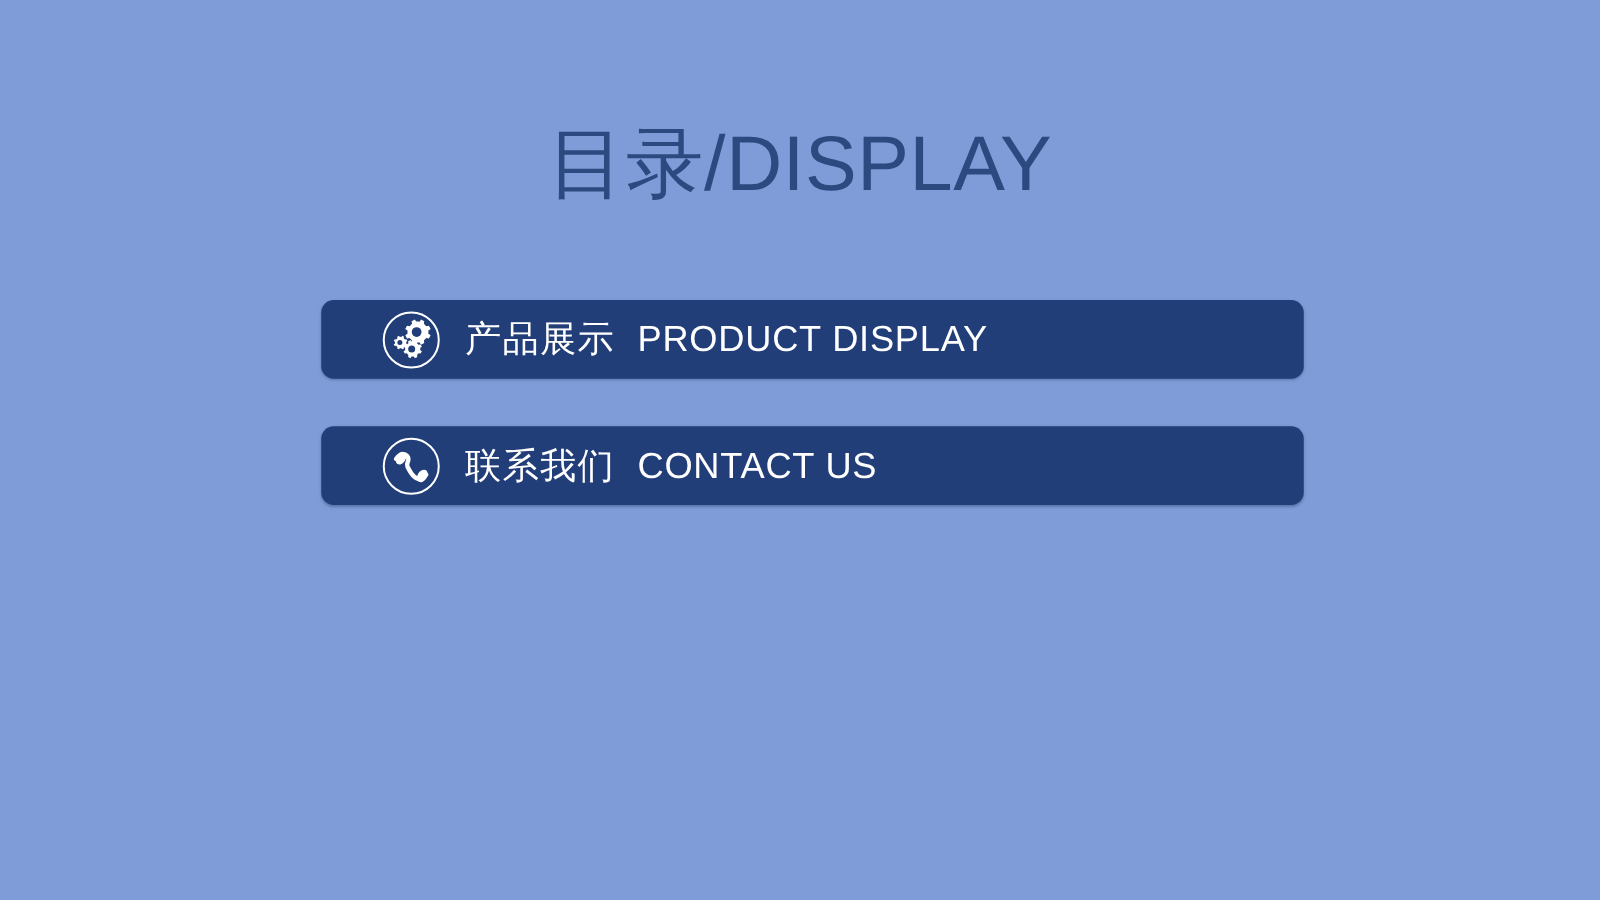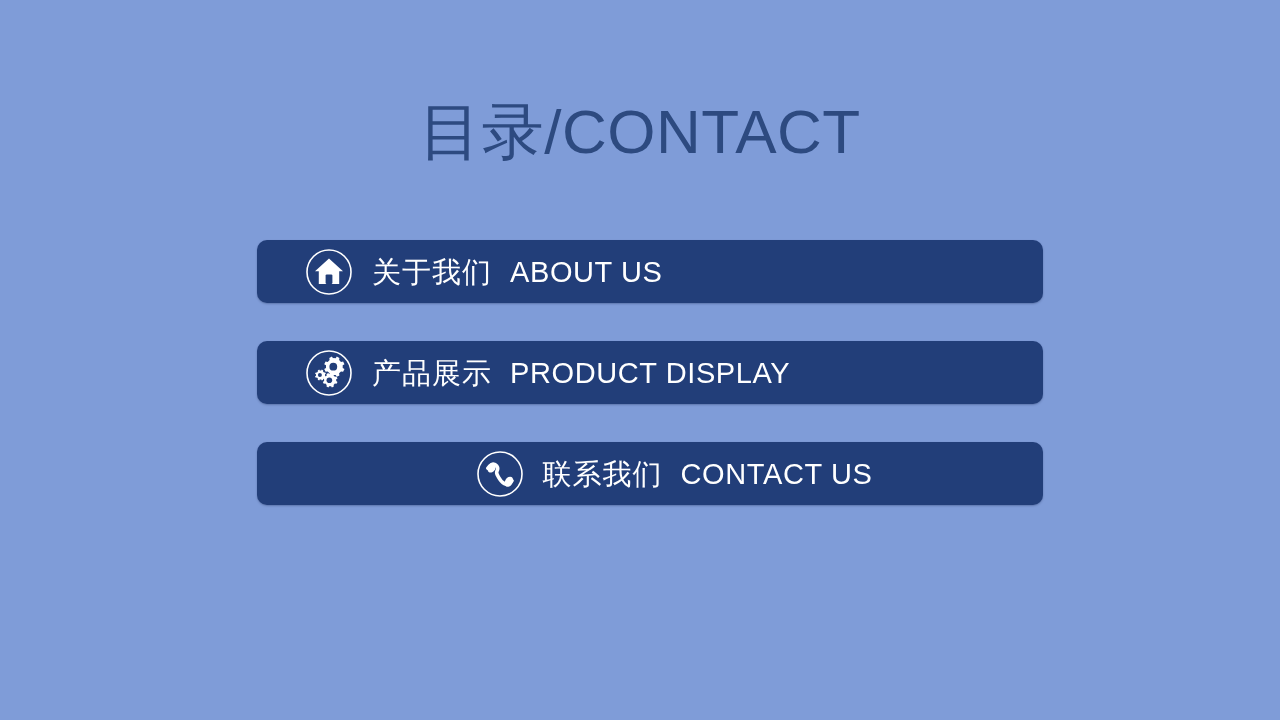--- a/index.html
+++ b/index.html
@@ -45,21 +45,20 @@
     border-radius: 10px;
     background: #223e79;
     box-shadow: 0 1px 2px rgba(30, 45, 90, 0.35);
     display: flex;
     align-items: center;
     box-sizing: border-box;
     padding-left: 48px;
   }
   .content-bar:last-child {
     margin-bottom: 0;
-    justify-content: center;
   }
   .bar-icon {
     width: 48px;
     height: 48px;
     flex: 0 0 48px;
     display: block;
   }
   .bar-icon svg {
     display: block;
     width: 48px;
@@ -80,36 +79,24 @@
   .bar-text .en {
     margin-left: 18px;
     letter-spacing: 0.6px;
   }
 </style>
 </head>
 <body>
 
 <div id="slide">
 
-  <div id="title">目录/CONTACT</div>
+  <div id="title">目录/DISPLAY</div>
 
   <div id="contents-list">
 
-    <div class="content-bar">
-      <span class="bar-icon">
-        <svg viewBox="0 0 48 48" xmlns="http://www.w3.org/2000/svg">
-          <circle cx="24" cy="24" r="22" fill="none" stroke="#ffffff" stroke-width="1.6"></circle>
-          <path d="M24 10.5 L38 23.2 L34.2 23.2 L34.2 36 L13.8 36 L13.8 23.2 L10 23.2 Z" fill="#ffffff"></path>
-          <rect x="20.6" y="26.4" width="6.8" height="9.6" rx="1.2" fill="#223e79"></rect>
-        </svg>
-      </span>
-      <span class="bar-text">
-        <span class="cn">关于我们</span><span class="en">ABOUT US</span>
-      </span>
-    </div>
 
     <div class="content-bar">
       <span class="bar-icon">
         <svg viewBox="0 0 48 48" xmlns="http://www.w3.org/2000/svg">
           <circle cx="24" cy="24" r="22" fill="none" stroke="#ffffff" stroke-width="1.6"></circle>
           <g fill="#ffffff">
 
             <g transform="translate(28.5,19.5)">
               <path d="M0,-10.6 L2.2,-10.2 L3.3,-12.0 L5.9,-10.6 L5.6,-8.5 L7.5,-6.6 L9.6,-6.9 L11.0,-4.3 L9.2,-3.2 L9.2,-0.5 L11.0,0.6 L9.6,3.2 L7.5,2.9 L5.6,4.8 L5.9,6.9 L3.3,8.3 L2.2,6.5 L-0.5,6.5 L-1.6,8.3 L-4.2,6.9 L-3.9,4.8 L-5.8,2.9 L-7.9,3.2 L-9.3,0.6 L-7.5,-0.5 L-7.5,-3.2 L-9.3,-4.3 L-7.9,-6.9 L-5.8,-6.6 L-3.9,-8.5 L-4.2,-10.6 L-1.6,-12.0 L-0.5,-10.2 Z"></path>
               <circle cx="-0.2" cy="-1.85" r="3.9" fill="#223e79"></circle>

